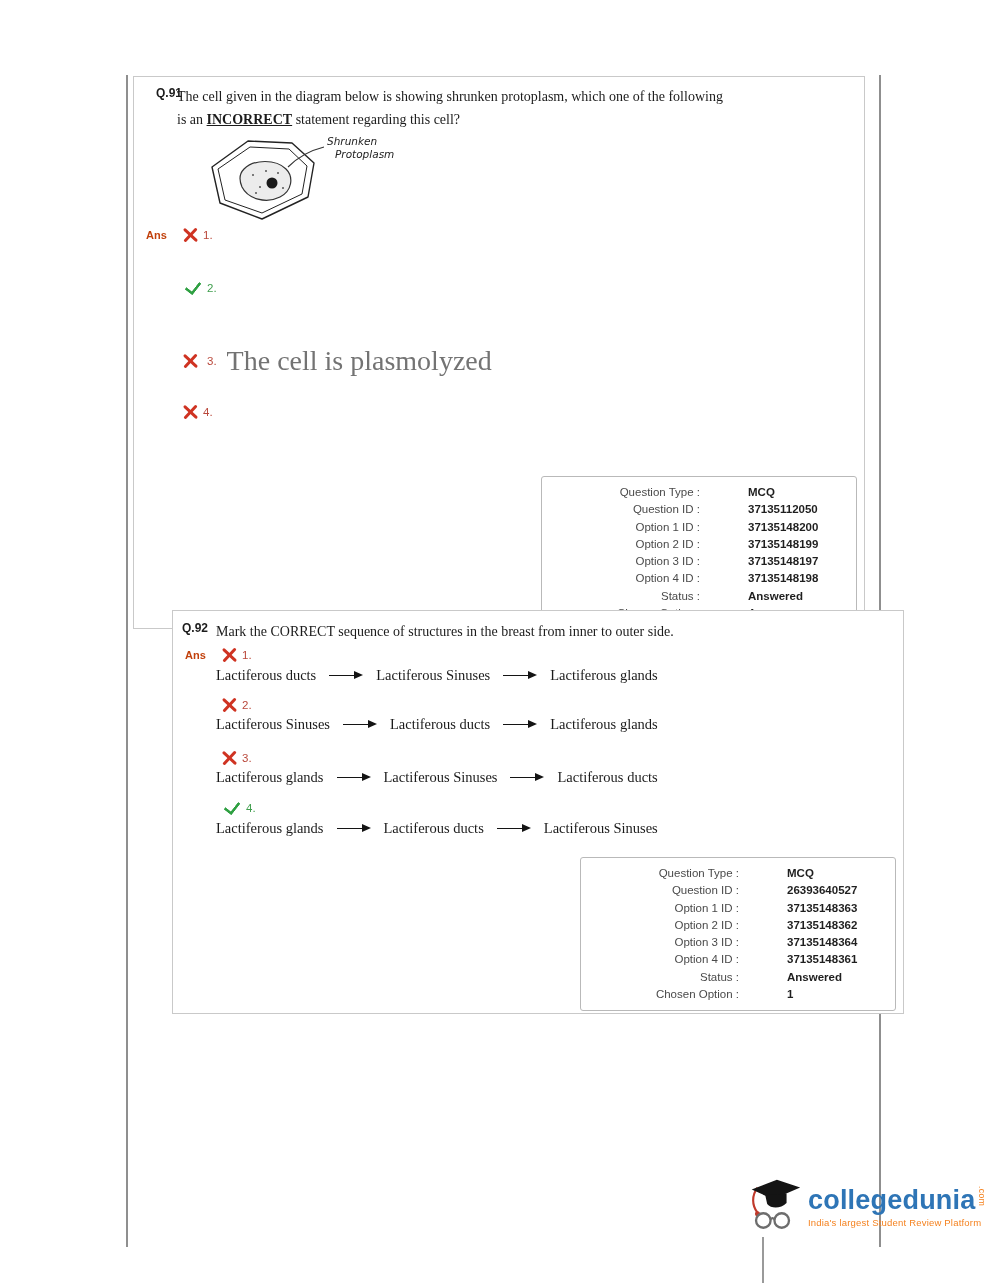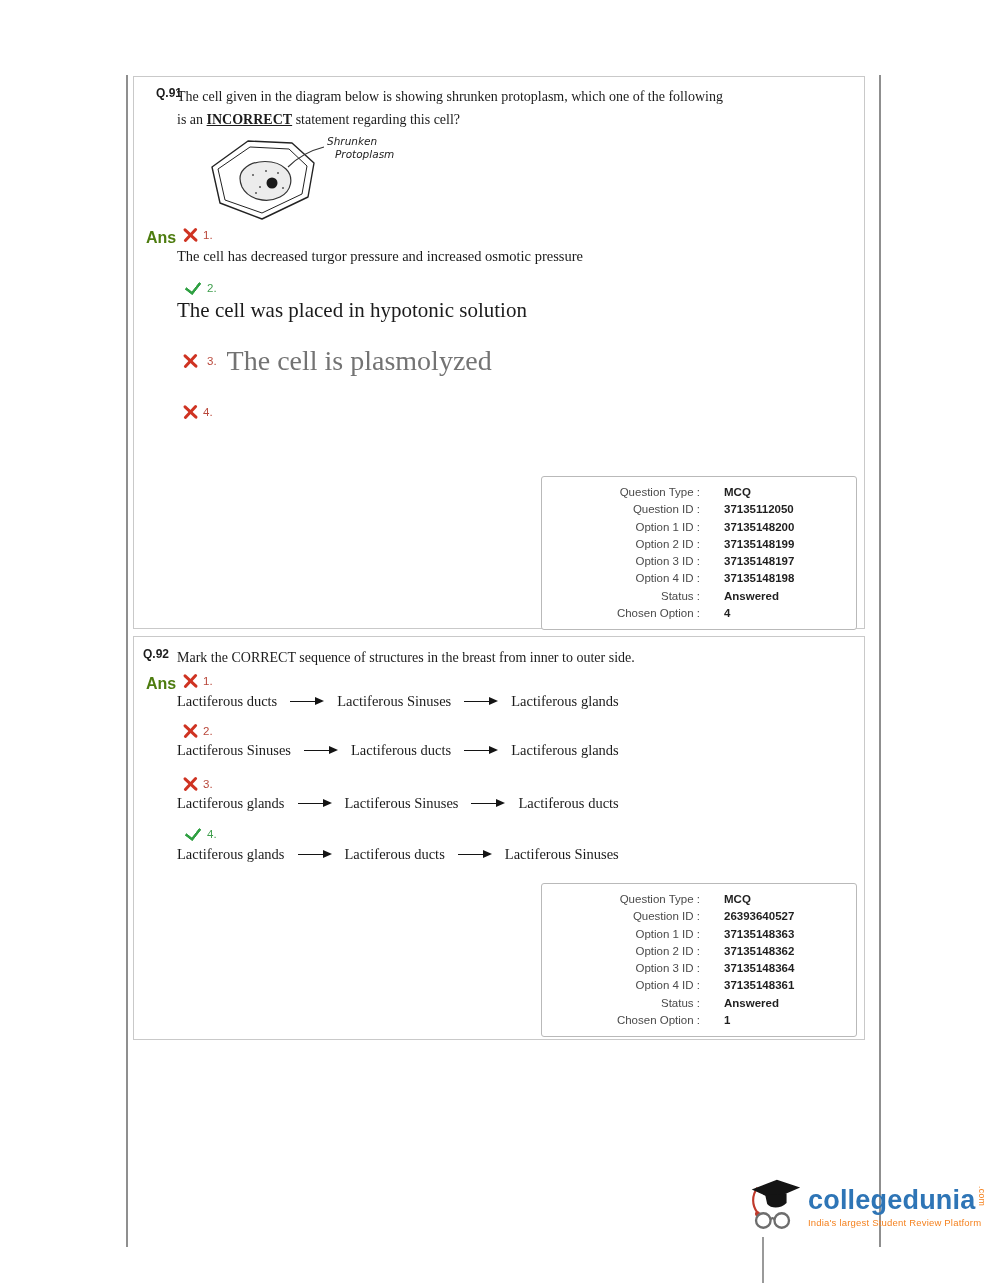--- a/index.html
+++ b/index.html
@@ -7,29 +7,29 @@
   .page {
     position:relative; width:1001px; height:1283px; background:#ffffff;
     font-family:"Liberation Sans", sans-serif; overflow:hidden; color:#1b1b1b;
   }
   .vline { position:absolute; width:2px; background:#8f8f8f; top:75px; height:1172px; }
   .vline.left  { left:126px; }
   .vline.right { left:879px; }
 
   .qbox { position:absolute; left:133px; width:732px; border:1px solid #c9c9c9; background:#fff; }
   .qbox.q91 { top:76px;  height:553px; }
-  .qbox.q92 { top:636px; height:404px; }
+  .qbox.q92 { top:610px; height:404px;margin-left:39px; }
 
   .qnum { position:absolute; font-weight:bold; font-size:12px; color:#1c1c1c; }
   .qtext {
     position:absolute; font-family:"Liberation Serif", serif; font-size:14px;
     line-height:23px; color:#1b1b1b;
   }
   .und { text-decoration:underline; font-weight:bold; }
-  .ans { position:absolute; font-weight:bold; font-size:16px; color:#4d7c0f; }
+  .ans { position:absolute; font-weight:bold; font-size:11px; color:#c2410c; }
 
   .opt-head { position:absolute; display:flex; align-items:center; gap:6px; }
   .opt-num  { font-size:11.5px; }
   .opt-num.red   { color:#b9473a; }
   .opt-num.green { color:#3f9e4d; }
 
   .x-mark { width:15px; height:16px; position:relative; display:inline-block; }
   .x-mark::before, .x-mark::after {
     content:""; position:absolute; left:6.5px; top:-1px; width:3px; height:18px;
     background:#cf3322; border-radius:2px;
@@ -58,21 +58,21 @@
   .arrow .arrow-line { position:absolute; left:0; top:4.6px; width:27px; height:1.6px; background:#141414; }
   .arrow .arrow-head {
     position:absolute; left:25px; top:1px; width:0; height:0;
     border-left:9px solid #141414; border-top:4.5px solid transparent; border-bottom:4.5px solid transparent;
   }
 
   .meta-box {
     position:absolute; width:316px; border:1px solid #b9b9b9; border-radius:3px;
     background:#fff; padding:7px 12px 7px 0; font-size:11.5px; color:#4a4a4a;
   }
-  .meta-row { display:flex; line-height:17.3px; }
+  .meta-row { display:flex; line-height:17.3px;gap:24px; }
   .meta-label { width:158px; text-align:right; }
   .meta-value { margin-left:5px; font-weight:bold; color:#1f1f1f;padding-left:19px; }
 
   .cell-diagram { position:absolute; }
   .diagram-label { font-family:"DejaVu Sans", sans-serif; font-style:italic; font-size:10.5px; fill:#222; }
 
   .logo { position:absolute; left:742px; top:1172px; display:flex; align-items:flex-start; }
   .logo-textcol { margin-left:4px; padding-top:14px; }
   .brand-line { display:flex; align-items:flex-start;text-align:center; }
   .brand { font-size:27px; font-weight:bold; color:#2e75b6; letter-spacing:0.2px; line-height:28px; }
@@ -109,27 +109,25 @@
       <text x="131" y="12" class="diagram-label">Shrunken</text>
       <text x="139" y="25" class="diagram-label">Protoplasm</text>
     </svg>
 
     <div class="ans" style="left:12px; top:152px;">Ans</div>
 
     <div class="opt-head" style="left:48px; top:150px;">
       <span class="x-mark"></span>
       <span class="opt-num red">1.</span>
     </div>
-    <div class="opt-text t14" style="left:43px; top:171px;">The cell has decreased turgor pressure and increased osmotic pressure</div>
 
     <div class="opt-head" style="left:50px; top:203px;">
       <span class="check-mark"></span>
       <span class="opt-num green">2.</span>
     </div>
-    <div class="opt-text t21" style="left:43px; top:221px;">The cell was placed in hypotonic solution</div>
 
     <div class="big-row" style="left:48px; top:268px;">
       <span class="x-mark"></span>
       <span class="opt-num red">3.</span>
       <span class="opt-text-inline">The cell is plasmolyzed</span>
     </div>
 
     <div class="opt-head" style="left:48px; top:327px;">
       <span class="x-mark"></span>
       <span class="opt-num red">4.</span>

